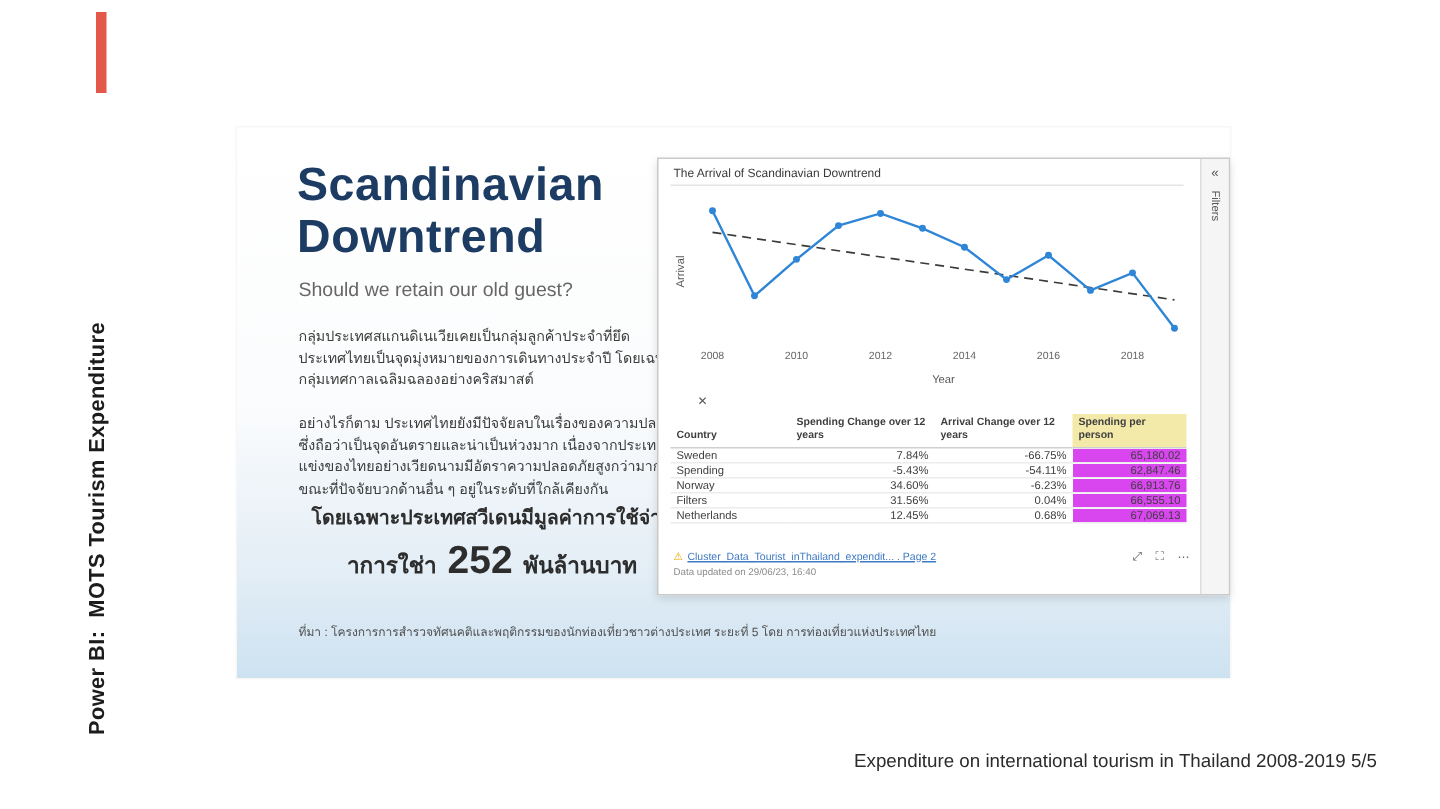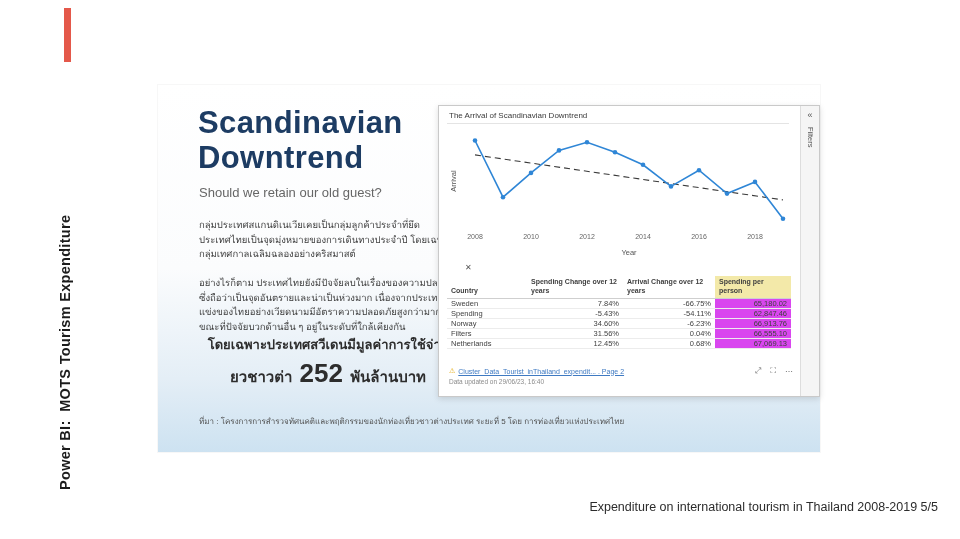--- a/index.html
+++ b/index.html
@@ -58,21 +58,21 @@
   .pbi-updated{position:absolute;left:10px;top:272px;font-size:6.5px;color:#8b8b8b;}
   .pbi-icons{position:absolute;right:26px;top:260px;display:flex;gap:9px;align-items:center;color:#666;font-size:8px;}
   .pbi-icons span{cursor:pointer;}
   .filters{
     position:absolute;right:0;top:0;width:18px;height:100%;
     background:#f5f5f5;border-left:1px solid #dddddd;cursor:pointer;
   }
   .filters .collapse{display:block;text-align:center;margin-top:4px;font-size:9px;color:#555;}
   .filters .label{writing-mode:vertical-rl;font-size:7.5px;color:#555;margin:7px auto 0;display:block;width:10px;}
 
-  .caption{position:absolute;right:22px;top:500px;font-size:12.5px;color:#2c2c2c;}
+  .caption{position:absolute;right:42px;top:500px;font-size:12.5px;color:#2c2c2c;}
 </style>
 </head>
 <body>
 
 <div>
 
   <div class="accent-bar"></div>
 
   <div class="vertical-title">Power BI:  MOTS Tourism Expenditure</div>
 
@@ -85,21 +85,21 @@
 
     <div class="slide-subtitle">Should we retain our old guest?</div>
 
     <div class="para para1">กลุ่มประเทศสแกนดิเนเวียเคยเป็นกลุ่มลูกค้าประจำที่ยึดประเทศไทยเป็นจุดมุ่งหมายของการเดินทางประจำปี โดยเฉพาะกลุ่มเทศกาลเฉลิมฉลองอย่างคริสมาสต์</div>
 
     <div class="para para2">อย่างไรก็ตาม ประเทศไทยยังมีปัจจัยลบในเรื่องของความปลอดภัย ซึ่งถือว่าเป็นจุดอันตรายและน่าเป็นห่วงมาก เนื่องจากประเทศคู่แข่งของไทยอย่างเวียดนามมีอัตราความปลอดภัยสูงกว่ามาก ขณะที่ปัจจัยบวกด้านอื่น ๆ อยู่ในระดับที่ใกล้เคียงกัน</div>
 
     <div class="highlight">
       <div class="hl-line1">โดยเฉพาะประเทศสวีเดนมีมูลค่าการใช้จ่าย</div>
       <div class="hl-line2">
-        <span>ยวชาวต่า</span>
+        <span>าการใช่า</span>
         <span class="hl-num">252</span>
         <span>พันล้านบาท</span>
       </div>
     </div>
 
     <div class="footnote">ที่มา : โครงการการสำรวจทัศนคติและพฤติกรรมของนักท่องเที่ยวชาวต่างประเทศ ระยะที่ 5 โดย การท่องเที่ยวแห่งประเทศไทย</div>
 
     <div class="pbi">
 
       <div class="pbi-title">The Arrival of Scandinavian Downtrend</div>

